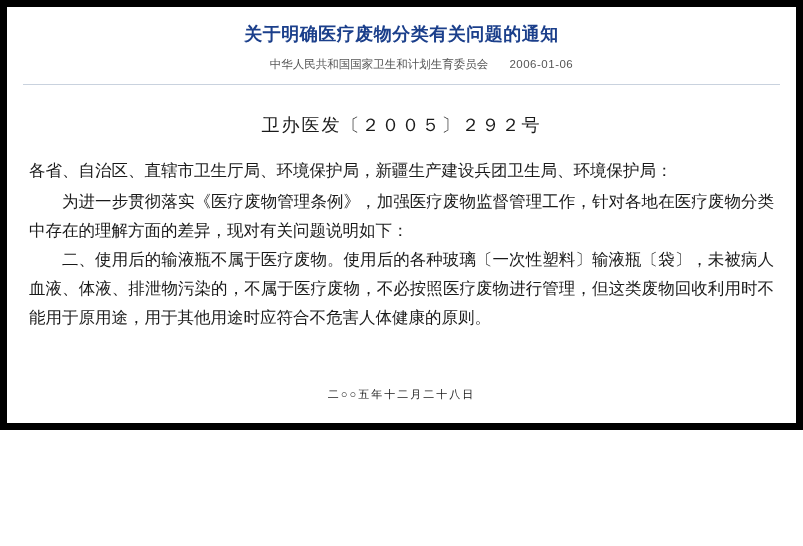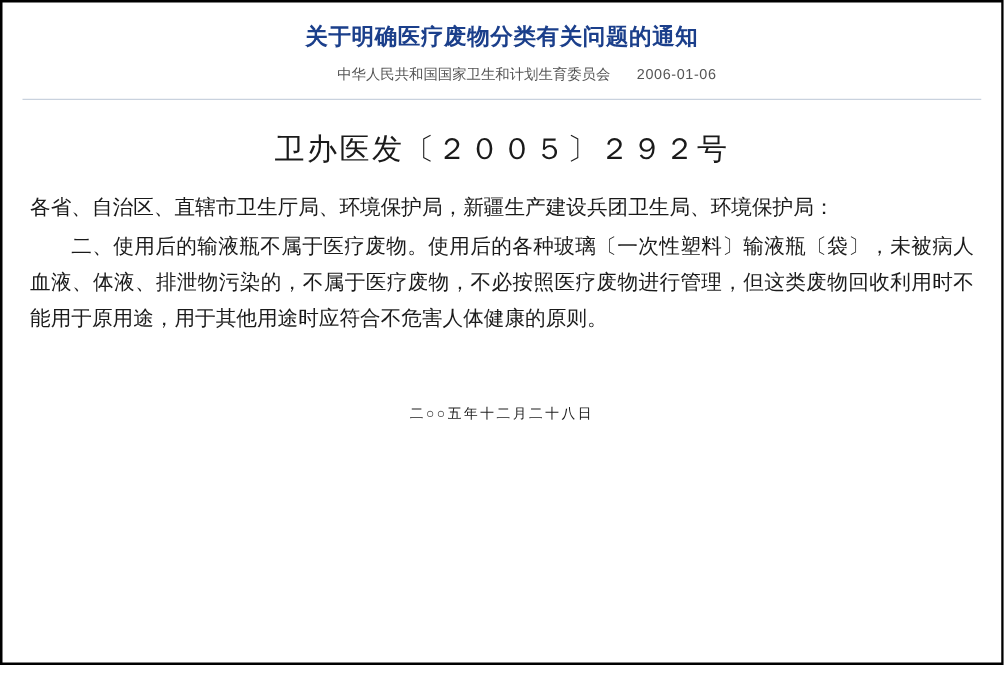--- a/index.html
+++ b/index.html
@@ -10,23 +10,23 @@
     width: 803px;
     height: 546px;
     background: #ffffff;
     font-family: "Liberation Serif", serif;
     color: #1a1a1a;
     overflow: hidden;
   }
   .page {
     position: relative;
     width: 803px;
-    height: 532px;
+    height: 430px;
     box-sizing: border-box;
-    border: 2px solid #000000;
+    border: 7px solid #000000;
     background: #ffffff;
   }
   .doc-header {
     padding-top: 14px;
     text-align: center;
   }
   .doc-title {
     font-family: "Liberation Sans", sans-serif;
     font-size: 18px;
     font-weight: bold;
@@ -53,21 +53,21 @@
     background: #c9d2de;
   }
   .doc-body {
     padding: 0 22px;
     font-size: 16.5px;
     line-height: 29px;
     color: #1a1a1a;
   }
   .doc-number {
     text-align: center;
-    font-size: 24px;
+    font-size: 18px;
     letter-spacing: 2px;
     margin-top: 26px;
     margin-bottom: 16px;
   }
   .addressee {
     margin-bottom: 2px;
   }
   .para {
     text-indent: 2em;
     text-align: justify;
@@ -90,17 +90,18 @@
       <span class="source">中华人民共和国国家卫生和计划生育委员会</span>
       <span class="date">2006-01-06</span>
     </div>
   </div>
 
   <div class="divider"></div>
 
   <div class="doc-body">
     <div class="doc-number">卫办医发〔２００５〕２９２号</div>
     <div class="addressee">各省、自治区、直辖市卫生厅局、环境保护局，新疆生产建设兵团卫生局、环境保护局：</div>
+    <div class="para">为进一步贯彻落实《医疗废物管理条例》，加强医疗废物监督管理工作，针对各地在医疗废物分类中存在的理解方面的差异，现对有关问题说明如下：</div>
     <div class="para">二、使用后的输液瓶不属于医疗废物。使用后的各种玻璃〔一次性塑料〕输液瓶〔袋〕，未被病人血液、体液、排泄物污染的，不属于医疗废物，不必按照医疗废物进行管理，但这类废物回收利用时不能用于原用途，用于其他用途时应符合不危害人体健康的原则。</div>
     <div class="sign-date">二○○五年十二月二十八日</div>
   </div>
 
 </div>
 
 </body></html>

